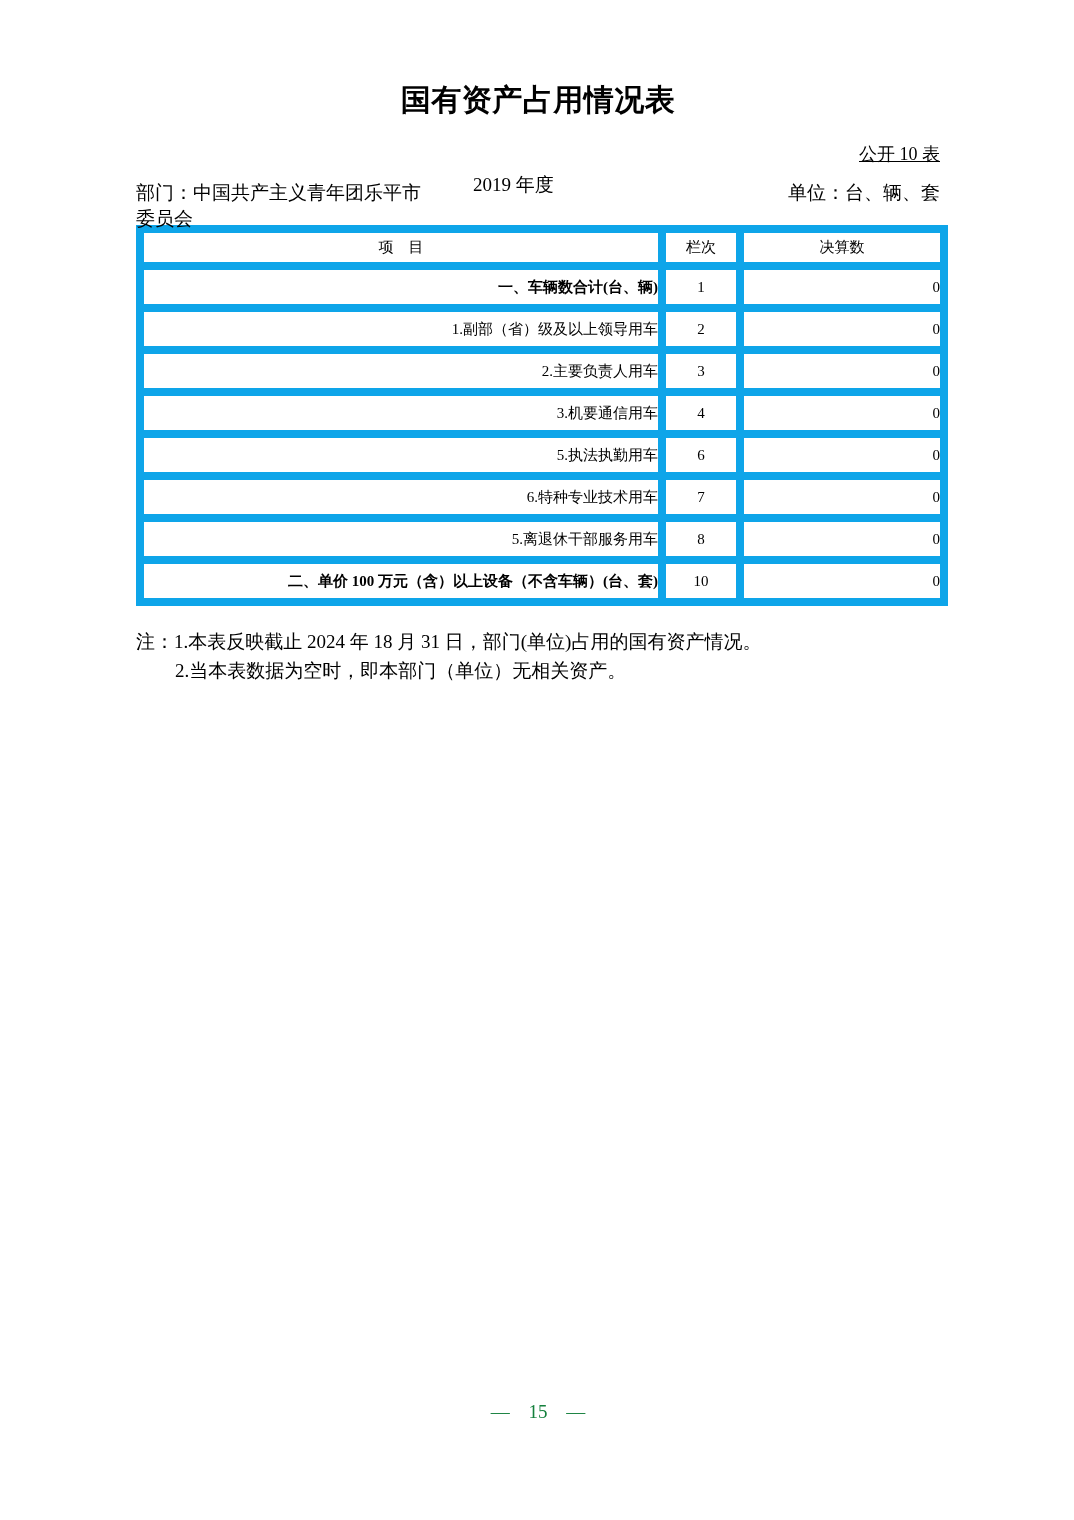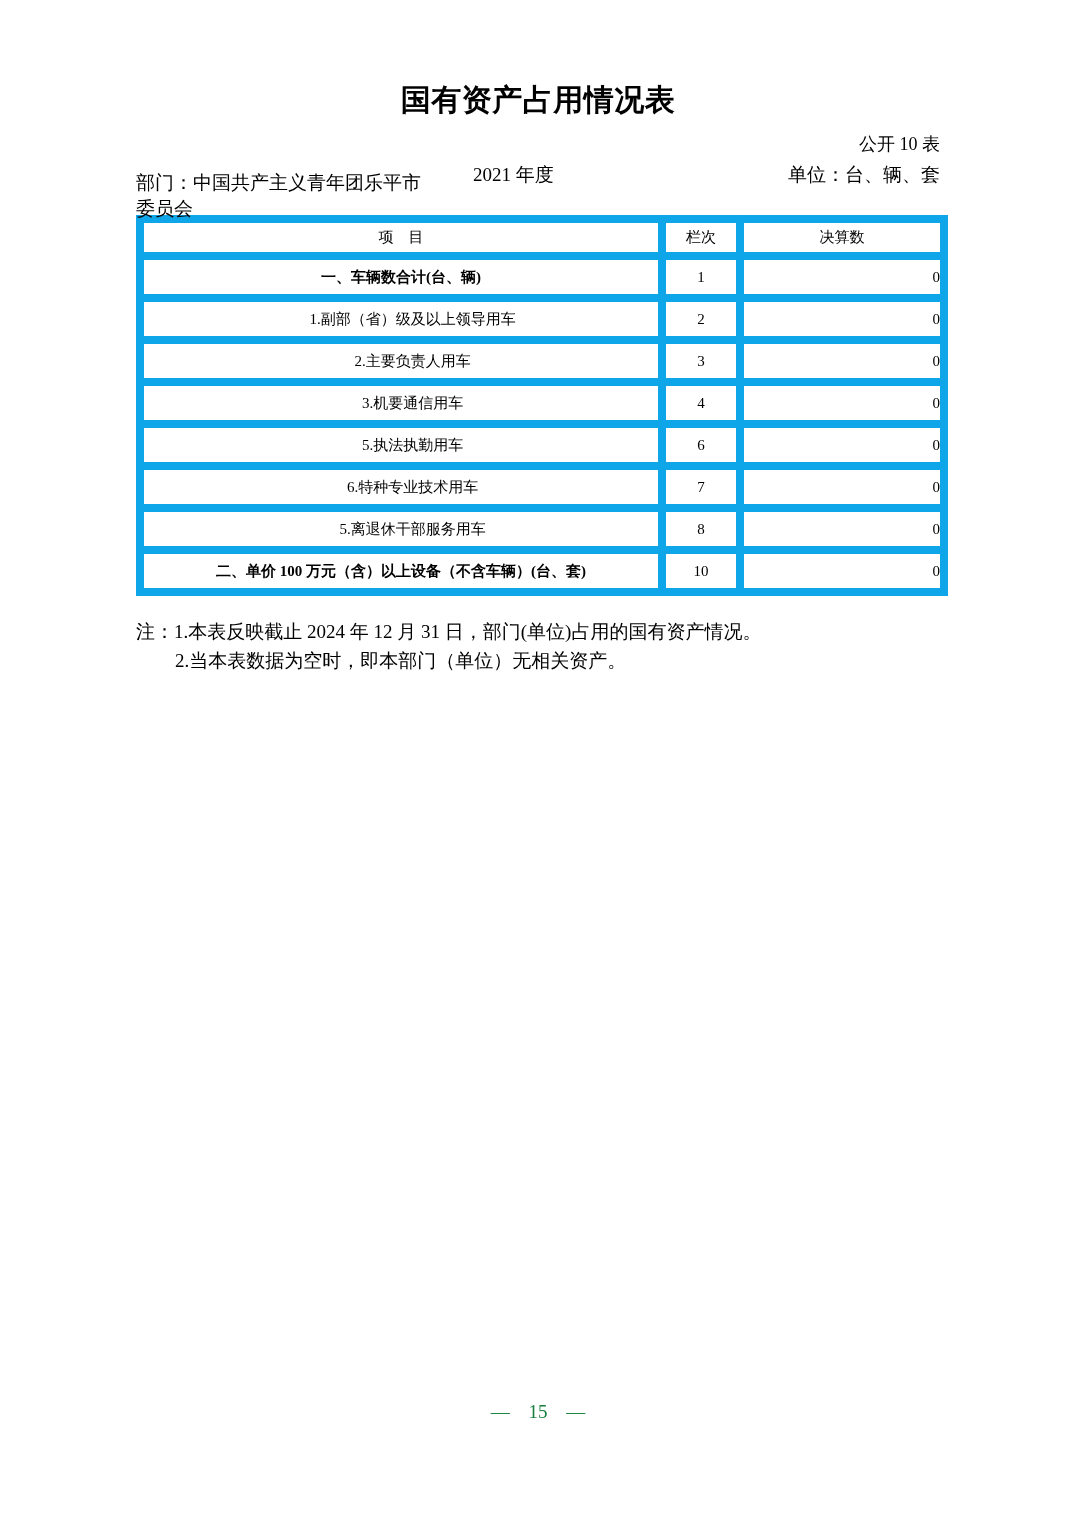--- a/index.html
+++ b/index.html
@@ -21,55 +21,56 @@
   .doc-title {
     padding-top: 82px;
     text-align: center;
     font-family: "Liberation Sans", "DejaVu Sans", sans-serif;
     font-weight: bold;
     font-size: 30px;
     line-height: 36px;
     letter-spacing: 0.5px;
   }
   .pub-label {
-    margin-top: 15px;
+    margin-top: 25px;
     text-align: right;
     font-size: 18px;
     line-height: 22px;
+    text-decoration: underline;
   }
   .meta {
     position: relative;
     margin-top: 7px;
     height: 53px;
     font-size: 19px;
     line-height: 26px;
   }
   .meta .dept  { position: absolute; left: 0; top: 8px; }
   .meta .dept span { display: block; }
   .meta .year  { position: absolute; left: 337px; top: 0; }
-  .meta .unit  { position: absolute; right: 0; top: 0; text-align: center; }
+  .meta .unit  { position: absolute; right: 0; top: 8px; text-align: center; }
 
   table.assets {
     border-collapse: collapse;
     table-layout: fixed;
     width: 804px;
   }
   table.assets th,
   table.assets td {
     border: 8px solid #0ea5e9;
     font-size: 15px;
     font-weight: normal;
     padding: 0;
     vertical-align: middle;
     overflow: hidden;
     white-space: nowrap;
   }
   table.assets th { height: 29px; text-align: center; }
   table.assets td { height: 34px; }
-  td.cell-item   { text-align: center;  padding-left: 7px; }
+  td.cell-item   { text-align: right;  padding-left: 7px; }
   td.cell-item.indent { padding-left: 23px; }
   td.cell-colno  { text-align: center; }
   td.cell-value  { text-align: right; padding-right: 11px; }
   tr.section-row td.cell-item { font-weight: bold; }
 
   .notes {
     margin-top: 21px;
     font-size: 19px;
     line-height: 29px;
   }
@@ -93,21 +94,21 @@
 
   <div class="doc-title">国有资产占用情况表</div>
 
   <div class="pub-label">公开 10 表</div>
 
   <div class="meta">
     <div class="dept">
       <span>部门：中国共产主义青年团乐平市</span>
       <span>委员会</span>
     </div>
-    <div class="year">2021 年度</div>
+    <div class="year">2019 年度</div>
     <div class="unit">单位：台、辆、套</div>
   </div>
 
   <table class="assets">
     <colgroup>
       <col style="width:522px">
       <col style="width:78px">
       <col style="width:204px">
     </colgroup>
     <thead>
@@ -155,19 +156,19 @@
       </tr>
       <tr class="section-row">
         <td class="cell-item">二、单价 100 万元（含）以上设备（不含车辆）(台、套)</td>
         <td class="cell-colno">10</td>
         <td class="cell-value">0</td>
       </tr>
     </tbody>
   </table>
 
   <div class="notes">
-    <div class="note-line1">注：1.本表反映截止 2024 年 12 月 31 日，部门(单位)占用的国有资产情况。</div>
+    <div class="note-line1">注：1.本表反映截止 2024 年 18 月 31 日，部门(单位)占用的国有资产情况。</div>
     <div class="note-line2">2.当本表数据为空时，即本部门（单位）无相关资产。</div>
   </div>
 
 </div>
 
 <div class="page-num">— 15 —</div>
 
 </body></html>

